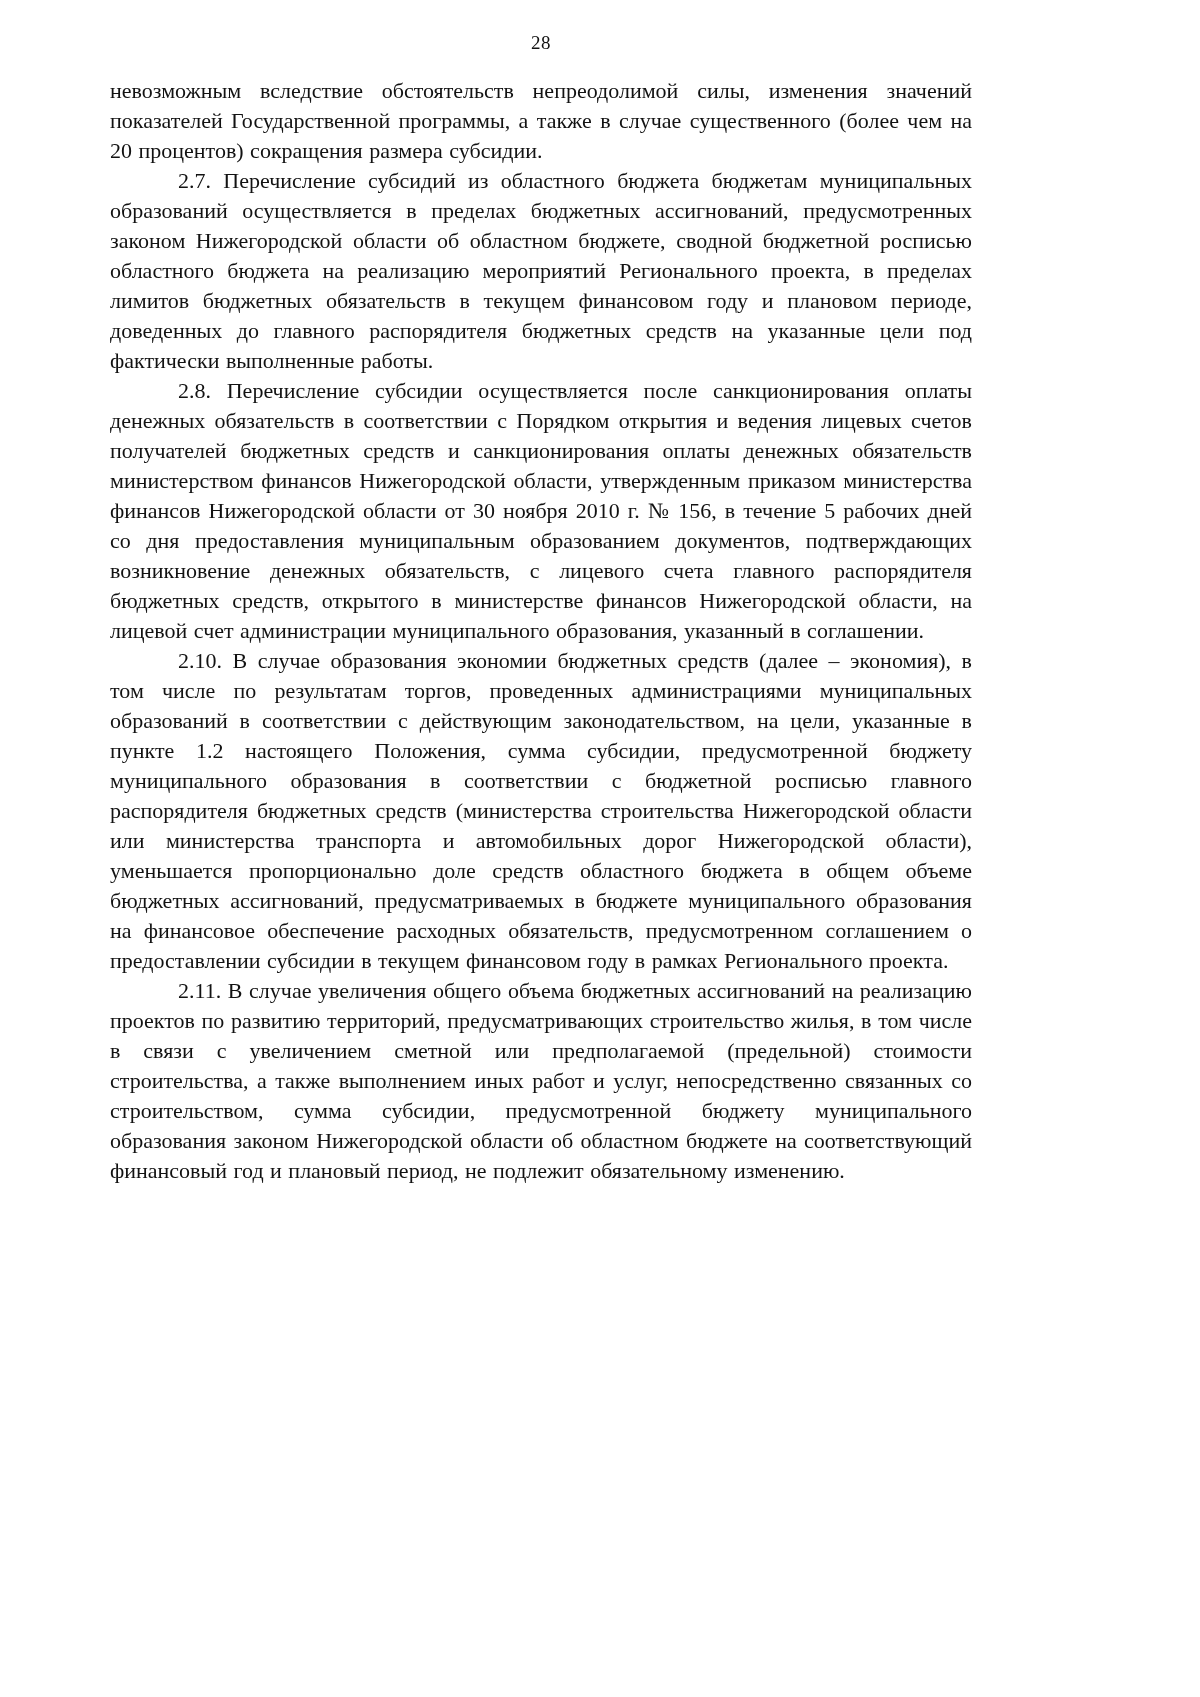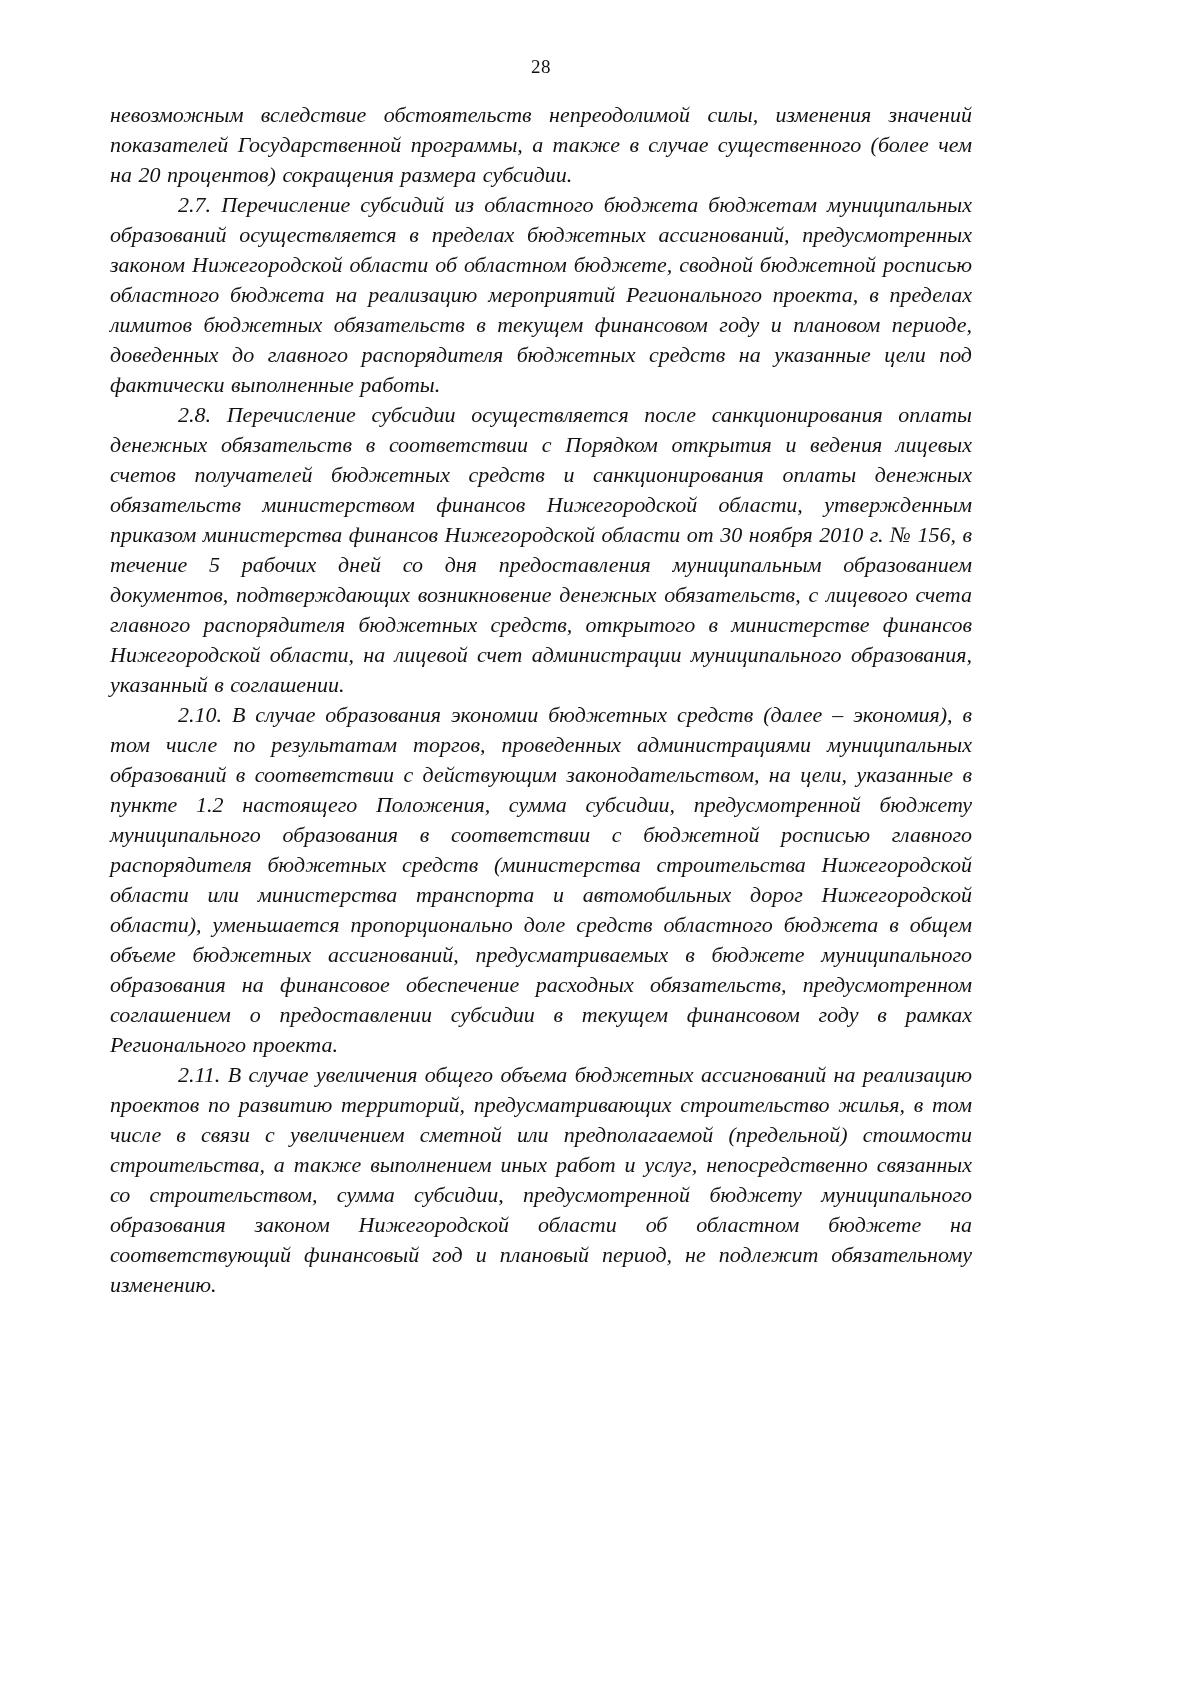--- a/index.html
+++ b/index.html
@@ -6,21 +6,21 @@
       margin: 0;
       padding: 0;
       background: #ffffff;
     }
     .page {
       position: relative;
       width: 1084px;
       height: 1697px;
       box-sizing: border-box;
       background: #ffffff;
-      padding: 56px 112px 40px 110px;
+      padding: 32px 112px 40px 110px;
       font-family: "Liberation Serif", "DejaVu Serif", serif;
       color: #121212;
       overflow: hidden;
     }
     .page-number {
       text-align: center;
       font-size: 19px;
       line-height: 22px;
       margin-bottom: 22px;
       letter-spacing: 0.5px;
@@ -28,21 +28,20 @@
     .body-text {
       font-size: 22px;
       line-height: 30px;
     }
     p.para {
       margin: 0;
       text-align: justify;
       text-align-last: left;
       text-indent: 0;
       word-spacing: 1px;
-      font-style: italic;
     }
     p.para.indent {
       text-indent: 68px;
     }
   </style>
 </head>
 <body>
 
 <div class="page">
   <div class="page-number">28</div>

